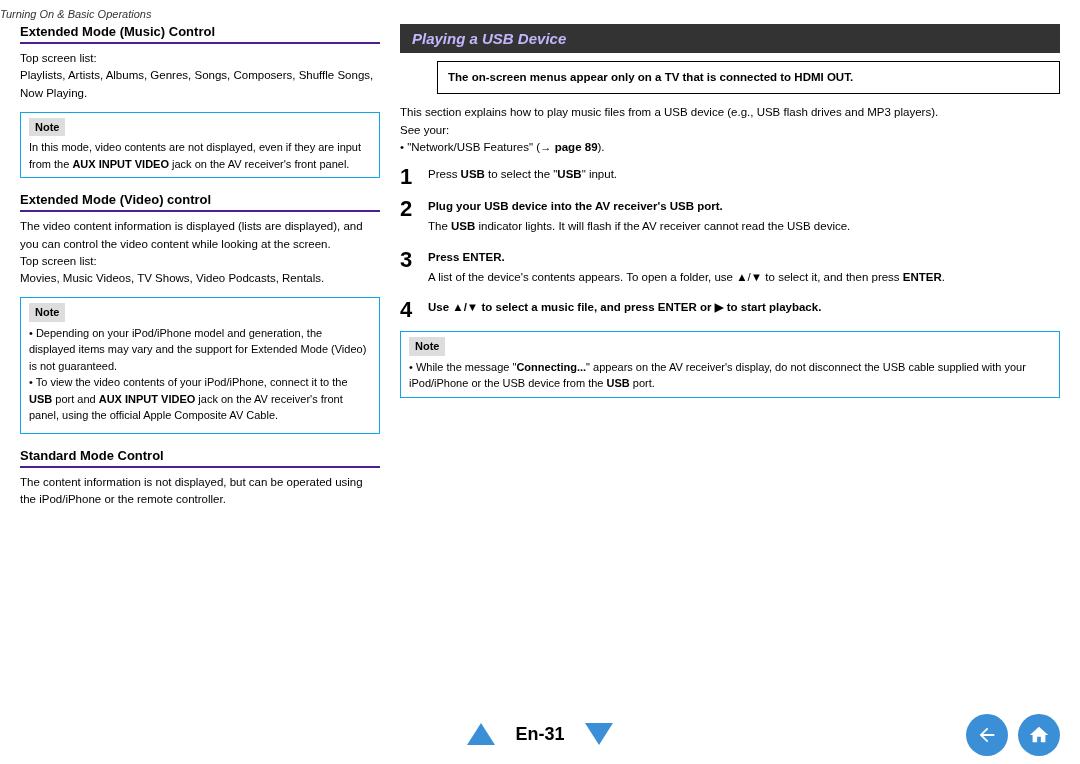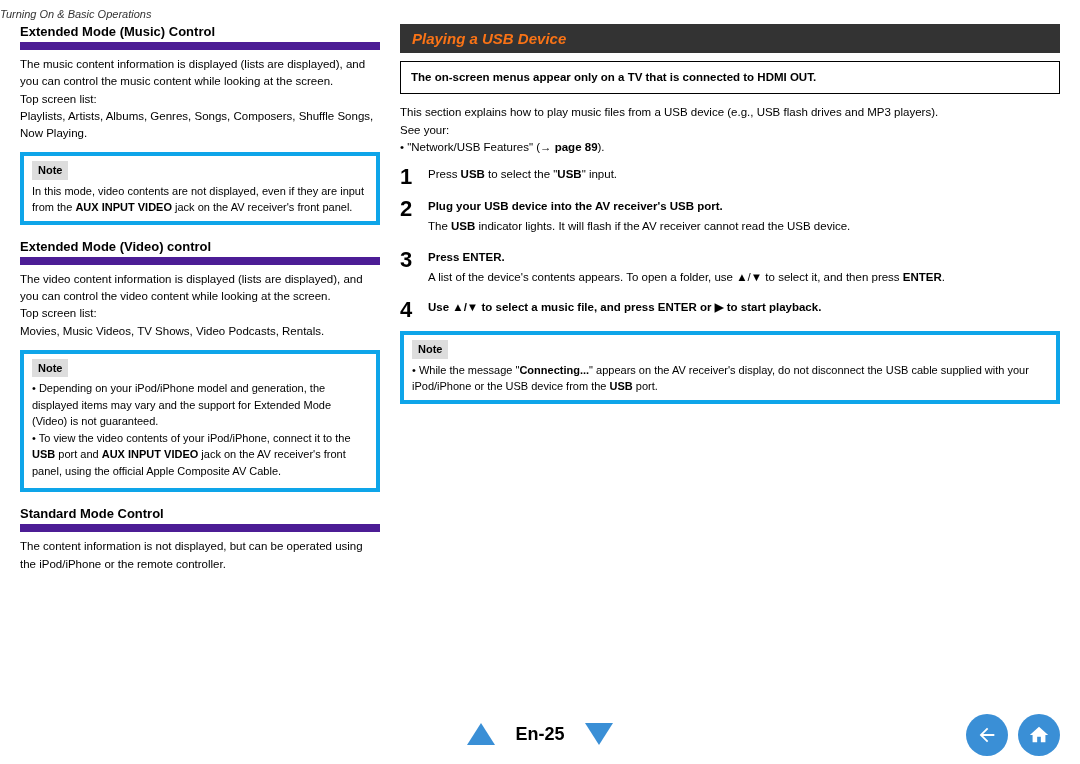--- a/index.html
+++ b/index.html
@@ -28,60 +28,61 @@
     .left-column {
       width: 360px;
       flex-shrink: 0;
     }
     .right-column {
       flex: 1;
     }
     .section-title {
       font-size: 13px;
       font-weight: bold;
-      border-bottom: 8px solid #4c1d95;
+      border-bottom: 2px solid #4c1d95;
       padding-bottom: 3px;
       margin-bottom: 6px;
     }
     .section-body {
       font-size: 11.5px;
       line-height: 1.5;
       margin-bottom: 10px;
     }
     .note-box {
-      border: 4px solid #0ea5e9;
+      border: 1px solid #0ea5e9;
       padding: 5px 8px;
       margin: 8px 0;
       font-size: 11px;
       line-height: 1.5;
     }
     .note-label {
       font-weight: bold;
       font-size: 11px;
       background: #ddd;
       display: inline-block;
       padding: 1px 6px;
       margin-bottom: 3px;
     }
     .usb-title-bar {
       background: #333;
-      color: #f97316;
+      color: #c4b5fd;
       font-style: italic;
       font-weight: bold;
       font-size: 15px;
       padding: 6px 12px;
       margin-bottom: 8px;
     }
     .hdmi-notice {
       border: 1px solid #000;
       padding: 7px 10px;
       font-size: 11.5px;
       line-height: 1.5;
       margin-bottom: 10px;
       font-weight: normal;
+      margin-left: 37px;
     }
     .hdmi-notice strong {
       font-weight: bold;
     }
     .step-list {
       margin: 0;
       padding: 0;
       list-style: none;
     }
     .step-item {
@@ -173,21 +174,20 @@
   </div>
 </div>
 
 <div class="main-content">
 
   <div class="left-column">
 
     <div class="section-gap">
       <div class="section-title">Extended Mode (Music) Control</div>
       <div class="section-body">
-        <p>The music content information is displayed (lists are displayed), and you can control the music content while looking at the screen.</p>
         <p>Top screen list:</p>
         <p>Playlists, Artists, Albums, Genres, Songs, Composers, Shuffle Songs, Now Playing.</p>
       </div>
       <div class="note-box">
         <div class="note-label">Note</div>
         <p>In this mode, video contents are not displayed, even if they are input from the <strong>AUX INPUT VIDEO</strong> jack on the AV receiver's front panel.</p>
       </div>
     </div>
 
     <div class="section-gap">
@@ -264,21 +264,21 @@
       <div class="note-label">Note</div>
       <p>• While the message "<strong>Connecting...</strong>" appears on the AV receiver's display, do not disconnect the USB cable supplied with your iPod/iPhone or the USB device from the <strong>USB</strong> port.</p>
     </div>
 
   </div>
 </div>
 
 <div class="page-footer">
   <div class="page-nav">
     <div class="nav-arrow up"></div>
-    <span class="page-num">En-25</span>
+    <span class="page-num">En-31</span>
     <div class="nav-arrow down"></div>
   </div>
   <div class="footer-right">
     <div class="circle-btn">
       <svg viewBox="0 0 24 24">
         <path d="M20 11H7.83l5.59-5.59L12 4l-8 8 8 8 1.41-1.41L7.83 13H20v-2z"></path>
       </svg>
     </div>
     <div class="circle-btn">
       <svg viewBox="0 0 24 24">

